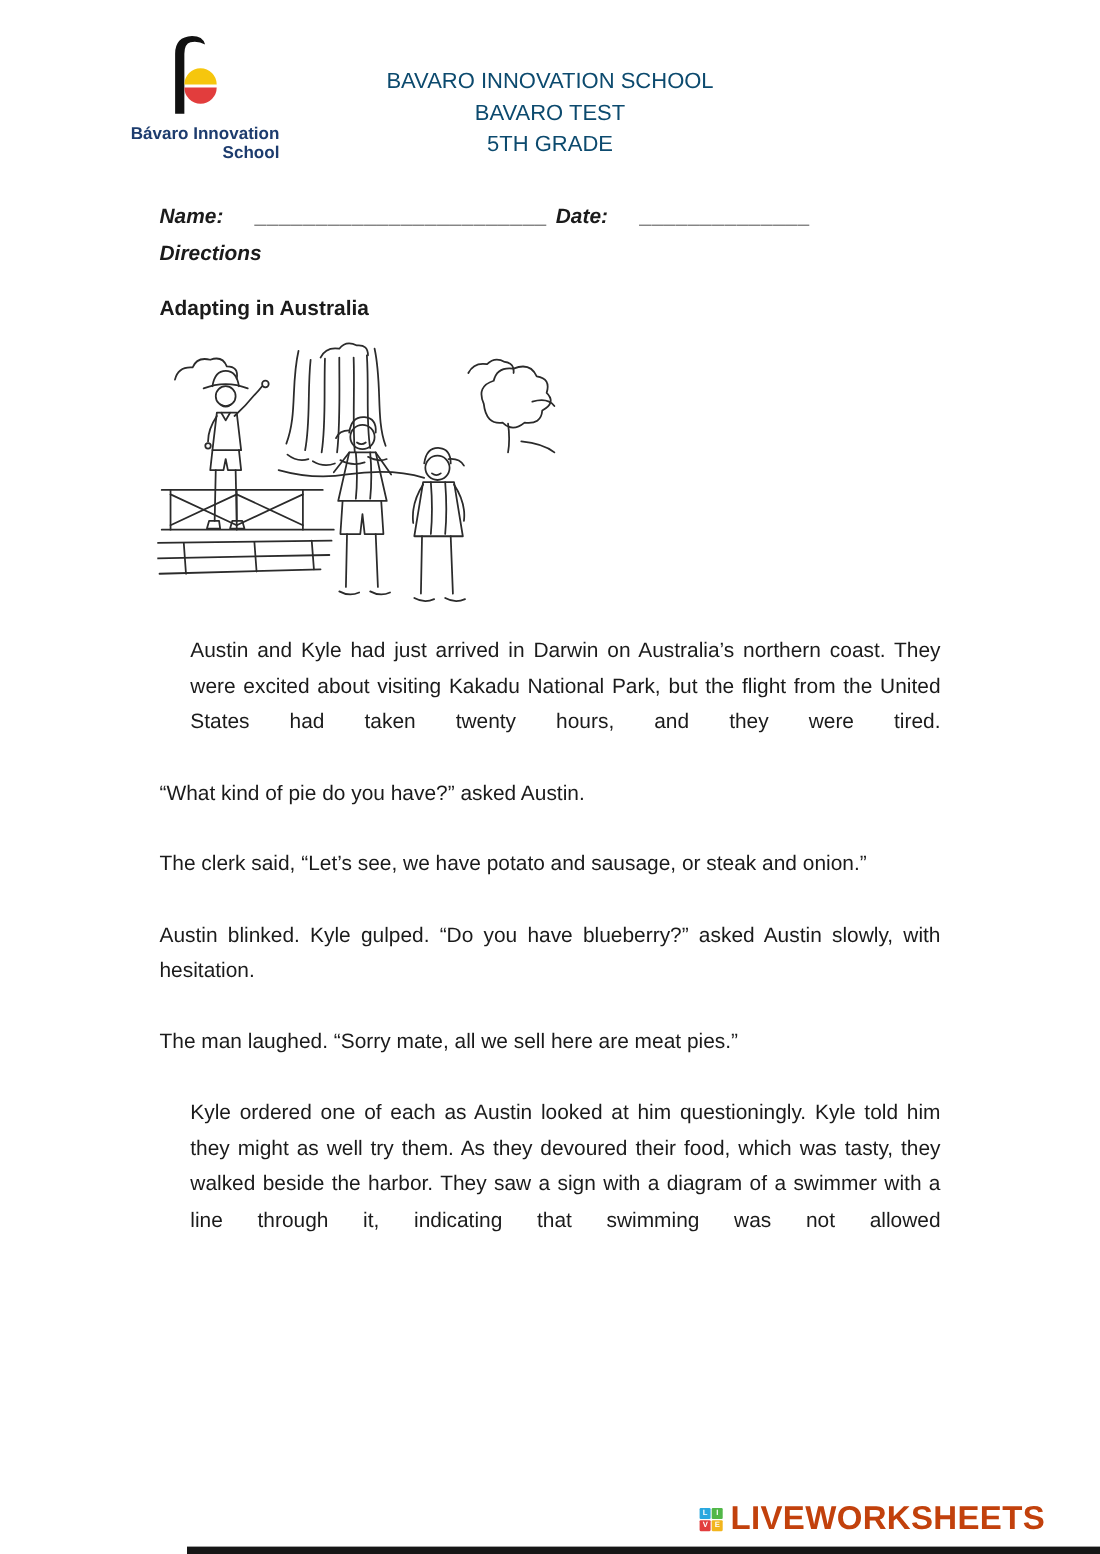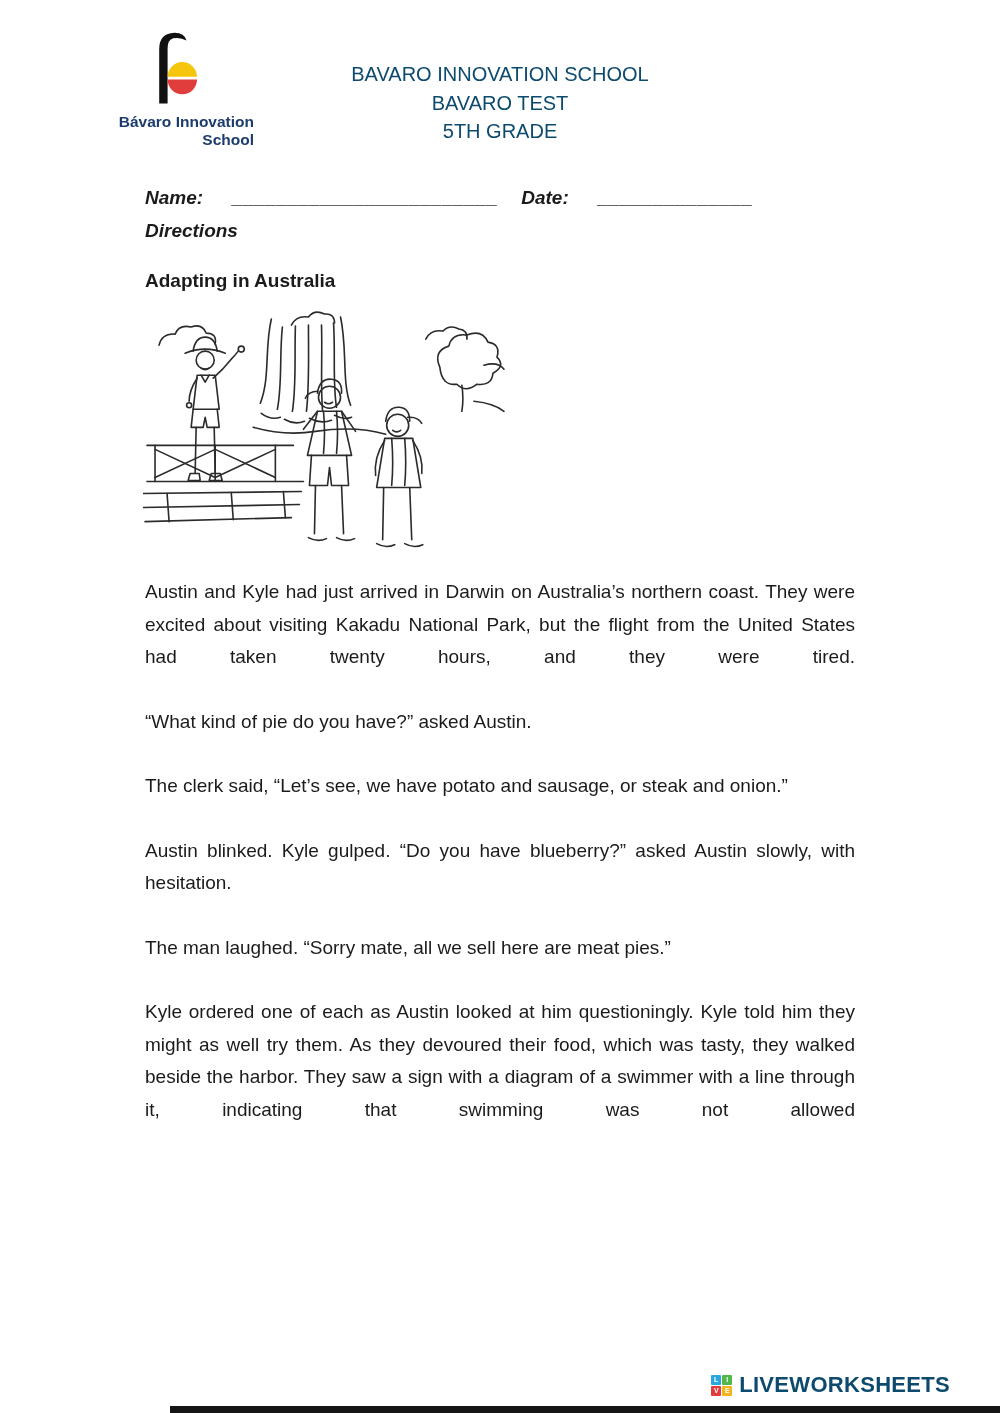--- a/index.html
+++ b/index.html
@@ -20,40 +20,40 @@
   
   .header { position:absolute; top:60px; left:0; width:100%; text-align:center;
             font-size:20px; line-height:28.5px; color:#0c4a6e; }
 
   
   .content { position:absolute; top:182px; left:145px; width:710px;
              font-size:19px; line-height:32.5px; color:#1b1b1b; }
 
   .name-date { font-weight:bold; font-style:italic; white-space:nowrap; }
   .blank { font-weight:bold; letter-spacing:0.5px;margin-left:24px; }
-  .date-lbl { margin-left:18px;text-align:right; }
+  .date-lbl { margin-left:2px;text-align:right; }
 
   .directions-label { font-weight:bold; font-style:italic; }
   .directions-text { text-align:justify; text-align-last:justify; }
 
   .story-title { font-weight:bold; margin-top:18px; }
 
   .illustration { display:block; width:366px; height:auto; margin:7px 0 19px -2px; }
 
   .para { text-align:justify; margin-bottom:32px; }
-  .jl { text-align-last:justify; }
+  .jl { text-align-last:justify;margin-left:28px; }
 
   
   .footer-brand { position:absolute; right:50px; bottom:15px; display:flex; align-items:center; gap:7px; }
   .lw-icon { display:grid; grid-template-columns:10px 10px; grid-auto-rows:10px; gap:1px; }
   .sq { width:10px; height:10px; color:#fff; font-size:7px; font-weight:bold;
         line-height:10px; text-align:center; border-radius:1px; }
   .sq-l { background:#29a8df; } .sq-i { background:#51b748; }
   .sq-v { background:#e23d3d; } .sq-e { background:#f2b51d; }
-  .lw-text { color:#0c4a6e; font-weight:bold; font-size:22px; letter-spacing:0.3px;text-align:center; }
+  .lw-text { color:#c2410c; font-weight:bold; font-size:30px; letter-spacing:0.3px;text-align:center; }
 
   .bottom-strip { position:absolute; left:170px; right:0; bottom:0; height:7px; background:#161616; }
 
   svg.lineart { stroke:#2b2b2b; }
 </style>
 </head>
 <body>
 
 <div class="page">
 

